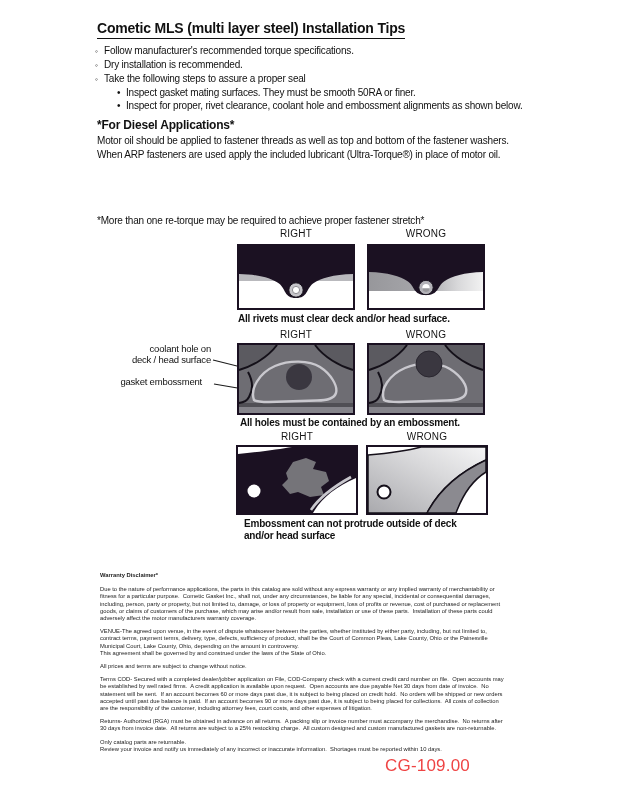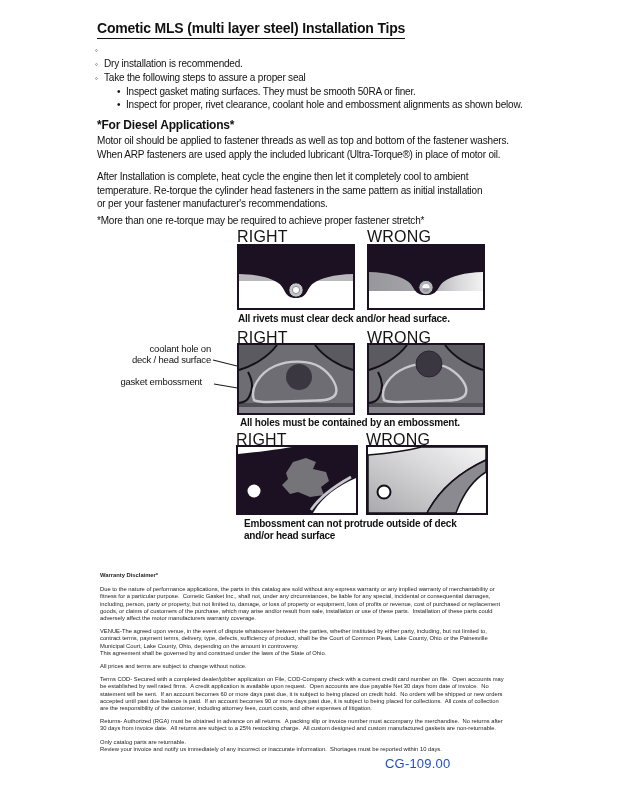--- a/index.html
+++ b/index.html
@@ -15,39 +15,40 @@
   .tips{left:95px;top:44px;font-size:10px;letter-spacing:-0.2px;line-height:13px;white-space:nowrap;}
   .tip-line{display:flex;align-items:baseline;}
   .tip-line .marker{width:9px;font-size:8.5px;}
   .tip-line.sub{margin-left:22px;}
   .tip-line.sub .marker{font-size:10px;width:9px;}
   .diesel-heading{left:97px;top:118px;font-size:12px;font-weight:bold;letter-spacing:-0.2px;}
   .body-par{font-size:10px;letter-spacing:-0.2px;line-height:13.5px;white-space:pre;}
   .p1{left:97px;top:134px;}
   .p2{left:97px;top:170px;}
   .p3{left:97px;top:214px;}
-  .fig-label{width:118px;font-size:16px;letter-spacing:0.2px;color:#141414;}
+  .fig-label{width:118px;text-align:center;font-size:10px;letter-spacing:0.2px;color:#141414;}
   .fig-caption{font-size:10px;font-weight:bold;letter-spacing:-0.2px;line-height:12px;white-space:pre;}
   .panel{display:block;}
   .annot{font-size:9.5px;letter-spacing:-0.2px;line-height:10.5px;text-align:right;white-space:pre;}
   .disclaimer{left:100px;top:572px;font-size:5.8px;line-height:7.2px;letter-spacing:0;color:#1c1c1c;}
   .disclaimer .d-head{font-weight:bold;margin:0 0 7px 0;white-space:pre;}
   .disclaimer p{margin:0 0 6px 0;white-space:pre;}
-  .doc-code{left:385px;top:756px;font-size:13px;letter-spacing:0.2px;color:#1d4ed8;}
+  .doc-code{left:385px;top:756px;font-size:17px;letter-spacing:0.2px;color:#ef4444;}
 </style>
 </head>
 <body>
 
 <div class="page">
 
   <div class="abs title">Cometic MLS (multi layer steel) Installation Tips</div>
 
   <div class="abs tips">
     <div class="tip-line">
       <span class="marker">◦</span>
+      <span>Follow manufacturer's recommended torque specifications.</span>
     </div>
     <div class="tip-line">
       <span class="marker">◦</span>
       <span>Dry installation is recommended.</span>
     </div>
     <div class="tip-line">
       <span class="marker">◦</span>
       <span>Take the following steps to assure a proper seal</span>
     </div>
     <div class="tip-line sub">
@@ -56,23 +57,20 @@
     </div>
     <div class="tip-line sub">
       <span class="marker">•</span>
       <span>Inspect for proper, rivet clearance, coolant hole and embossment alignments as shown below.</span>
     </div>
   </div>
 
   <div class="abs diesel-heading">*For Diesel Applications*</div>
   <div class="abs body-par p1">Motor oil should be applied to fastener threads as well as top and bottom of the fastener washers.
 When ARP fasteners are used apply the included lubricant (Ultra-Torque®) in place of motor oil.</div>
-  <div class="abs body-par p2">After Installation is complete, heat cycle the engine then let it completely cool to ambient
-temperature. Re-torque the cylinder head fasteners in the same pattern as initial installation
-or per your fastener manufacturer's recommendations.</div>
   <div class="abs body-par p3">*More than one re-torque may be required to achieve proper fastener stretch*</div>
 
   <div class="abs fig-label" style="left:237px;top:228px;">RIGHT</div>
   <div class="abs fig-label" style="left:367px;top:228px;">WRONG</div>
 
   <svg class="abs panel" style="left:237px;top:244px;" width="118" height="66" viewBox="0 0 118 66" aria-label="rivet-clearance-right-diagram">
     <rect x="1" y="1" width="116" height="64" fill="#ffffff" stroke="#1b1122" stroke-width="2"></rect>
     <rect x="2" y="30" width="114" height="7" fill="#b9b9bd"></rect>
     <rect x="2" y="37" width="114" height="27" fill="#ffffff"></rect>
     <path d="M2,2 H116 V30 C96,30.5 84,34 76,39.5 C69,45 71,54 59,54 C47,54 49,45 42,39.5 C34,34 22,30.5 2,30 Z" fill="#1b1122"></path>

